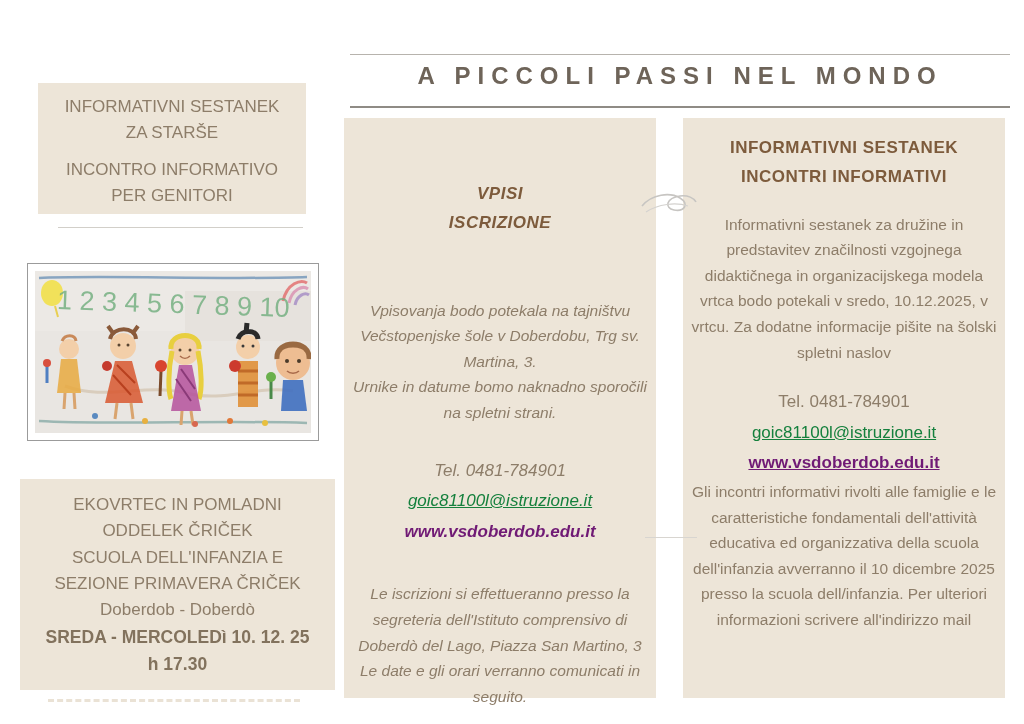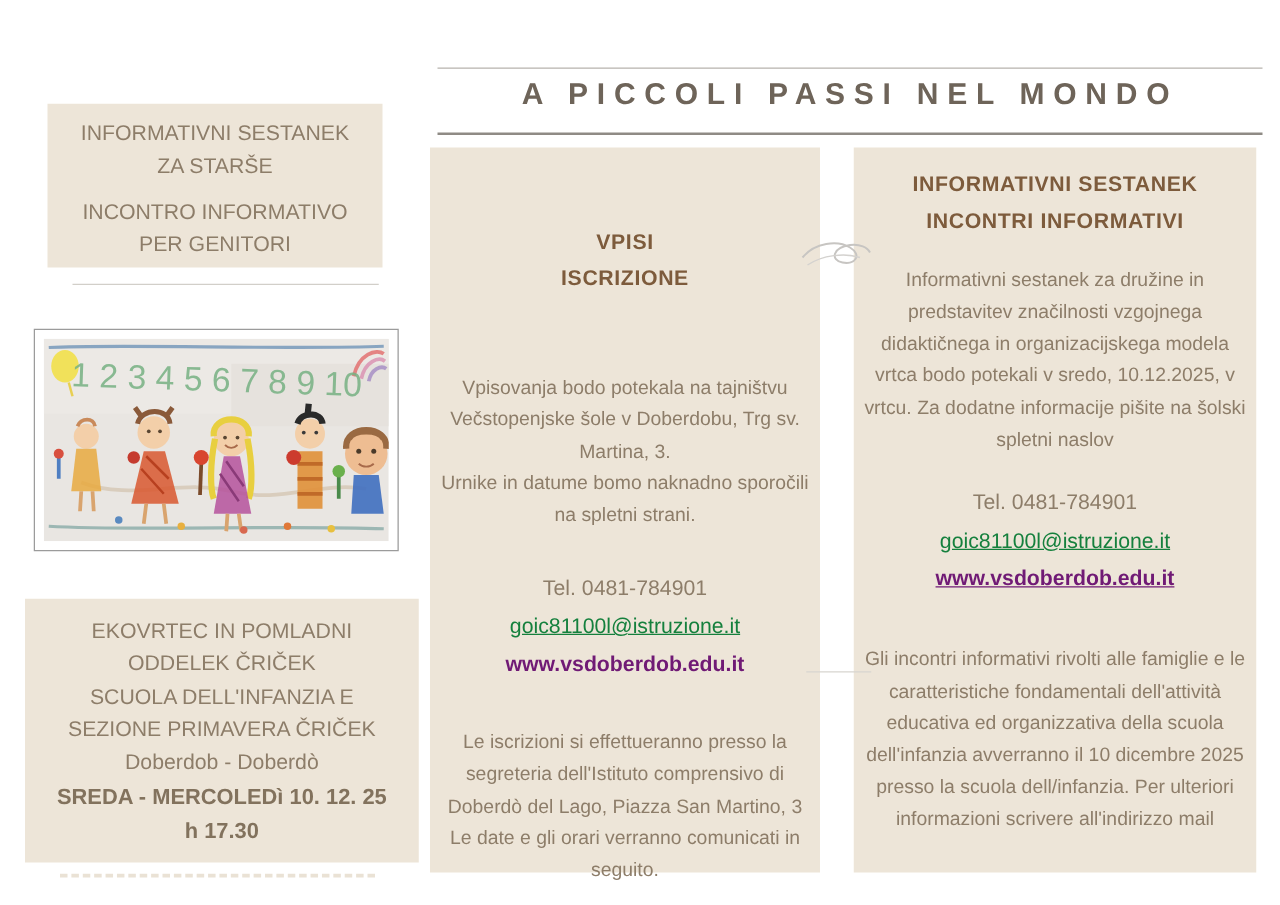--- a/index.html
+++ b/index.html
@@ -27,39 +27,39 @@
   .faint-rule{position:absolute;left:58px;top:227px;width:245px;height:1px;background:#d2cfc9;}
   .dashed-rule{position:absolute;left:48px;top:699px;width:252px;border-top:3px dashed #eae2d5;}
   
   .drawing-frame{
     position:absolute;left:27px;top:263px;width:292px;height:178px;
     background:#ffffff;border:1px solid #9b9b9b;box-sizing:border-box;padding:7px;
   }
   .drawing-frame svg{display:block;width:100%;height:100%;}
   
   .col{position:absolute;background:#ede5d8;color:#8d7d69;text-align:center;box-sizing:border-box;}
-  .col-mid{left:344px;top:118px;width:312px;height:580px;padding:0 7px;}
+  .col-mid{left:344px;top:118px;width:312px;height:580px;padding:0 7px;font-style:italic;}
   .col-right{left:683px;top:118px;width:322px;height:580px;padding:0 8px;}
   .col h3{
     font-size:17px;line-height:1.7;color:#7d5b3c;margin:0;
     font-weight:bold;letter-spacing:0.5px;
   }
   .col-mid h3{margin-top:62px;}
   .col-right h3{margin-top:16px;}
   .para{font-size:15.5px;line-height:1.65;margin:0;}
   .col-mid .para-sl{margin-top:60px;}
   .col-right .para-sl{margin-top:20px;}
   .contact{font-size:17px;line-height:1.8;}
   .col-mid .contact{margin-top:30px;}
   .col-right .contact{margin-top:22px;}
   .email-link{text-decoration:underline;color:#15803d;cursor:pointer;}
   .web-link{font-weight:bold;color:#701a75;text-decoration:none;cursor:pointer;}
   .web-underline{text-decoration:underline;}
   .col-mid .para-it{margin-top:34px;}
-  .col-right .para-it{margin-top:36px;}
+  .col-right .para-it{}
   
   .swirl{position:absolute;left:636px;top:184px;width:62px;height:38px;}
   .gap-rule{position:absolute;left:645px;top:537px;width:52px;height:1px;background:#d8d5d0;}
 </style>
 </head>
 <body>
 
 <div class="page">
 
   <div class="rule rule1"></div>

